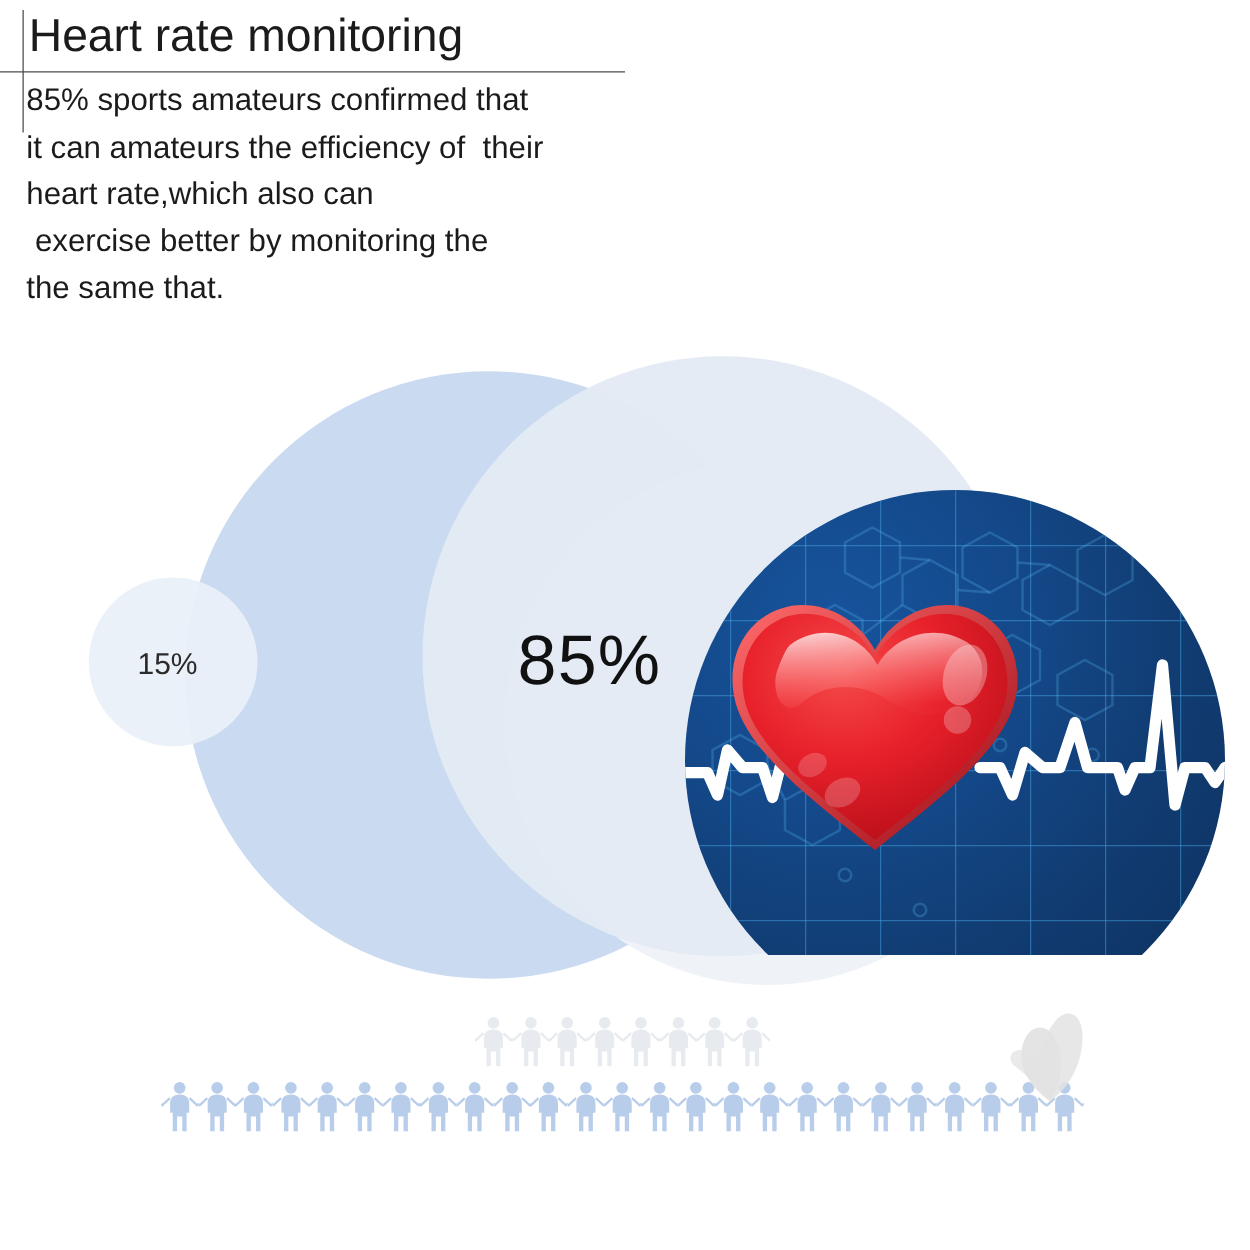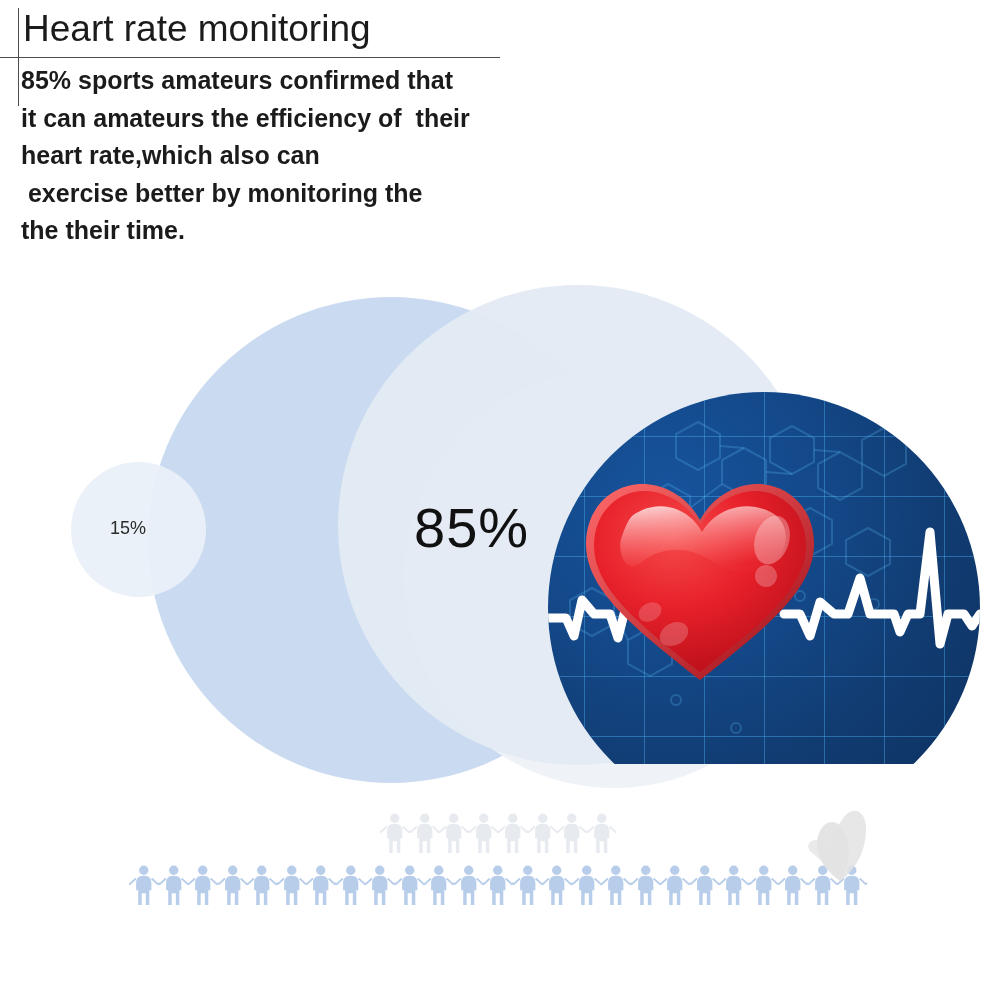--- a/index.html
+++ b/index.html
@@ -21,21 +21,21 @@
     position:absolute;left:0px;top:57px;width:500px;height:1px;
     background:#4c4c4c;
   }
   #page-title{
     position:absolute;left:23px;top:6px;
     font-size:37px;font-weight:400;color:#1b1b1b;
     letter-spacing:0px;line-height:46px;white-space:nowrap;
   }
   #body-copy{
     position:absolute;left:21px;top:62px;width:600px;
-    font-size:25px;color:#1b1b1b;line-height:37.5px;font-weight:700;
+    font-size:25px;color:#1b1b1b;line-height:37.5px;font-weight:400;
   }
   #body-copy .ln{display:block;white-space:pre;}
 
   
   .bubble{position:absolute;border-radius:50%;}
   #bubble-large-blue{
     left:148px;top:297px;width:486px;height:486px;
     background:#c6d8f0;opacity:.92;
   }
   #bubble-faint-right{
@@ -45,21 +45,21 @@
   #bubble-mid-light{
     left:338px;top:285px;width:480px;height:480px;
     background:#e3eaf4;opacity:.96;
   }
   #bubble-small{
     left:71px;top:462px;width:135px;height:135px;
     background:#eaf0f8;opacity:.95;
   }
   #label-15{
     position:absolute;left:110px;top:518px;
-    font-size:18px;color:#2b2b2b;font-weight:400;letter-spacing:0px;
+    font-size:24px;color:#2b2b2b;font-weight:400;letter-spacing:0px;
   }
   #label-85{
     position:absolute;left:414px;top:495px;
     font-size:56px;color:#111111;font-weight:400;letter-spacing:1px;
   }
 
   
   #heart-photo{
     position:absolute;left:548px;top:392px;width:432px;height:372px;
     overflow:hidden;
@@ -93,21 +93,21 @@
 
   <div id="title-rule-v"></div>
   <div id="title-rule-h"></div>
   <div id="page-title">Heart rate monitoring</div>
 
   <div id="body-copy">
     <span class="ln">85% sports amateurs confirmed that</span>
     <span class="ln">it can amateurs the efficiency of  their</span>
     <span class="ln">heart rate,which also can</span>
     <span class="ln"> exercise better by monitoring the</span>
-    <span class="ln">the their time.</span>
+    <span class="ln">the same that.</span>
   </div>
 
   <div class="bubble" id="bubble-large-blue"></div>
   <div class="bubble" id="bubble-faint-right"></div>
   <div class="bubble" id="bubble-mid-light"></div>
   <div class="bubble" id="bubble-small"></div>
 
   <div id="label-15">15%</div>
   <div id="label-85">85%</div>
 

